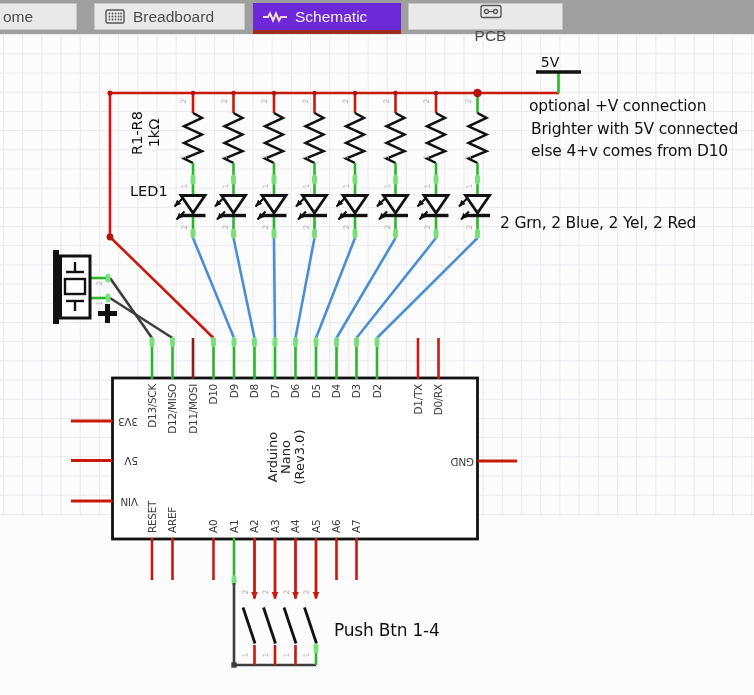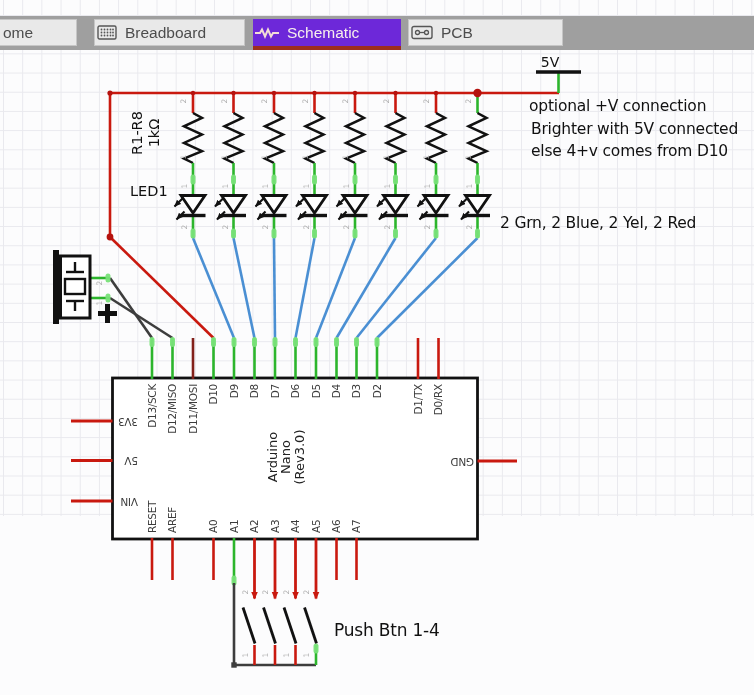--- a/index.html
+++ b/index.html
@@ -3,23 +3,23 @@
 <meta charset="utf-8">
 <style>
   html,body{margin:0;padding:0;}
   body{width:754px;height:695px;overflow:hidden;font-family:"Liberation Sans",sans-serif;position:relative;background:#fcfcfd;}
   .canvas{position:absolute;left:0;top:0;width:754px;height:516px;
     background-color:#fcfcfd;
     background-image:linear-gradient(to right,#e9e9ee 1px,transparent 1px),
                      linear-gradient(to bottom,#e9e9ee 1px,transparent 1px);
     background-size:19.2px 19.2px;background-position:3px 15px;}
   svg text{font-family:"DejaVu Sans",sans-serif;}
-  .tabbar{position:absolute;left:0;top:16px;width:754px;height:34px;background:#9f9f9f;z-index:5;}
+  .tabbar{position:absolute;left:0;top:0;width:754px;height:34px;background:#9f9f9f;z-index:5;}
   .tab{position:absolute;top:3px;height:27px;background:#e9e9e9;border:1px solid #c6c6c6;box-sizing:border-box;
-       display:flex;align-items:center;gap:8px;padding-left:2px;color:#4d4d4d;font-size:15.5px;cursor:default;}
+       display:flex;align-items:center;gap:8px;padding-left:10px;color:#4d4d4d;font-size:15.5px;cursor:default;}
   .tab .ticon{display:flex;align-items:center;}
   .tab.active{background:#6d28d9;border:none;color:#f7efec;}
   .tab.active::after{content:"";position:absolute;left:0;right:0;bottom:-4px;height:4px;background:#9d2e1e;}
 </style>
 </head>
 <body>
 
 <div class="canvas">
   <svg id="schematic" width="754" height="695" viewBox="0 0 754 695">
     <defs>
@@ -376,21 +376,21 @@
     <span>Breadboard</span>
   </div>
   <div class="tab active" style="left:253px;width:148px;">
     <span class="ticon">
       <svg width="24" height="12">
           <polyline points="0,6 5,6 7,2.5 10,9.5 13,2.5 16,9.5 18,6 24,6" fill="none" stroke="#f3ddd6" stroke-width="2"></polyline>
         </svg>
     </span>
     <span>Schematic</span>
   </div>
-  <div class="tab" style="left:408px;width:155px;">
+  <div class="tab" style="left:408px;width:155px;flex-direction:column;">
     <span class="ticon">
       <svg width="22" height="15">
           <rect x="1" y="1.5" width="20" height="12" rx="2" fill="none" stroke="#565656" stroke-width="1.4"></rect>
       <circle cx="6.5" cy="7.5" r="2" fill="none" stroke="#565656" stroke-width="1.3"></circle>
       <circle cx="15.5" cy="7.5" r="2" fill="none" stroke="#565656" stroke-width="1.3"></circle>
       <line x1="8.5" y1="7.5" x2="13.5" y2="7.5" stroke="#565656" stroke-width="1.3"></line>
         </svg>
     </span>
     <span>PCB</span>
   </div>

